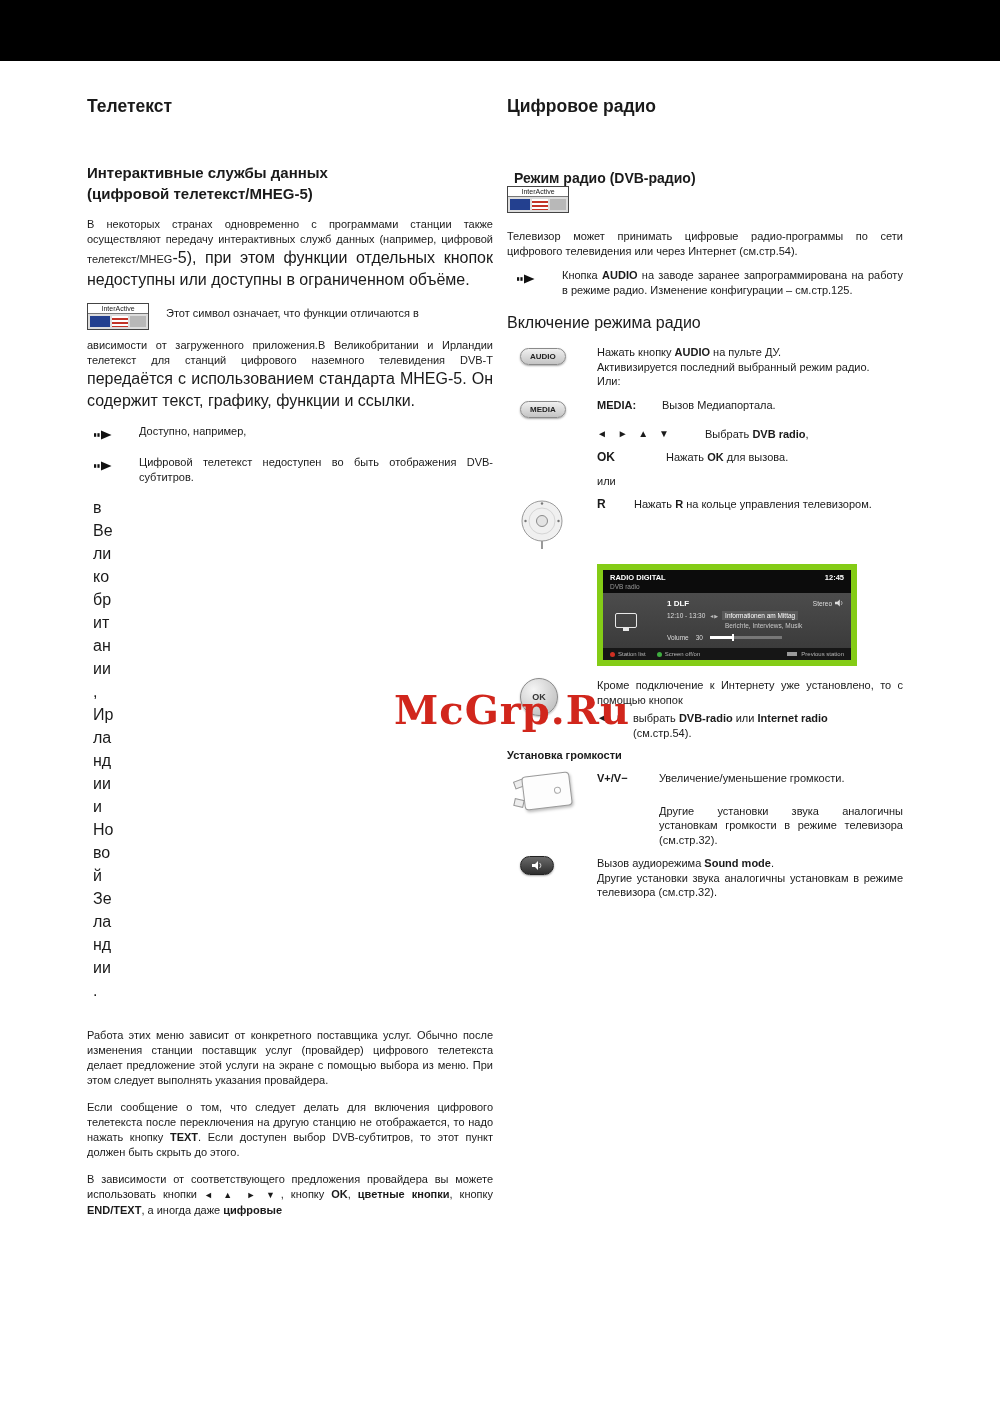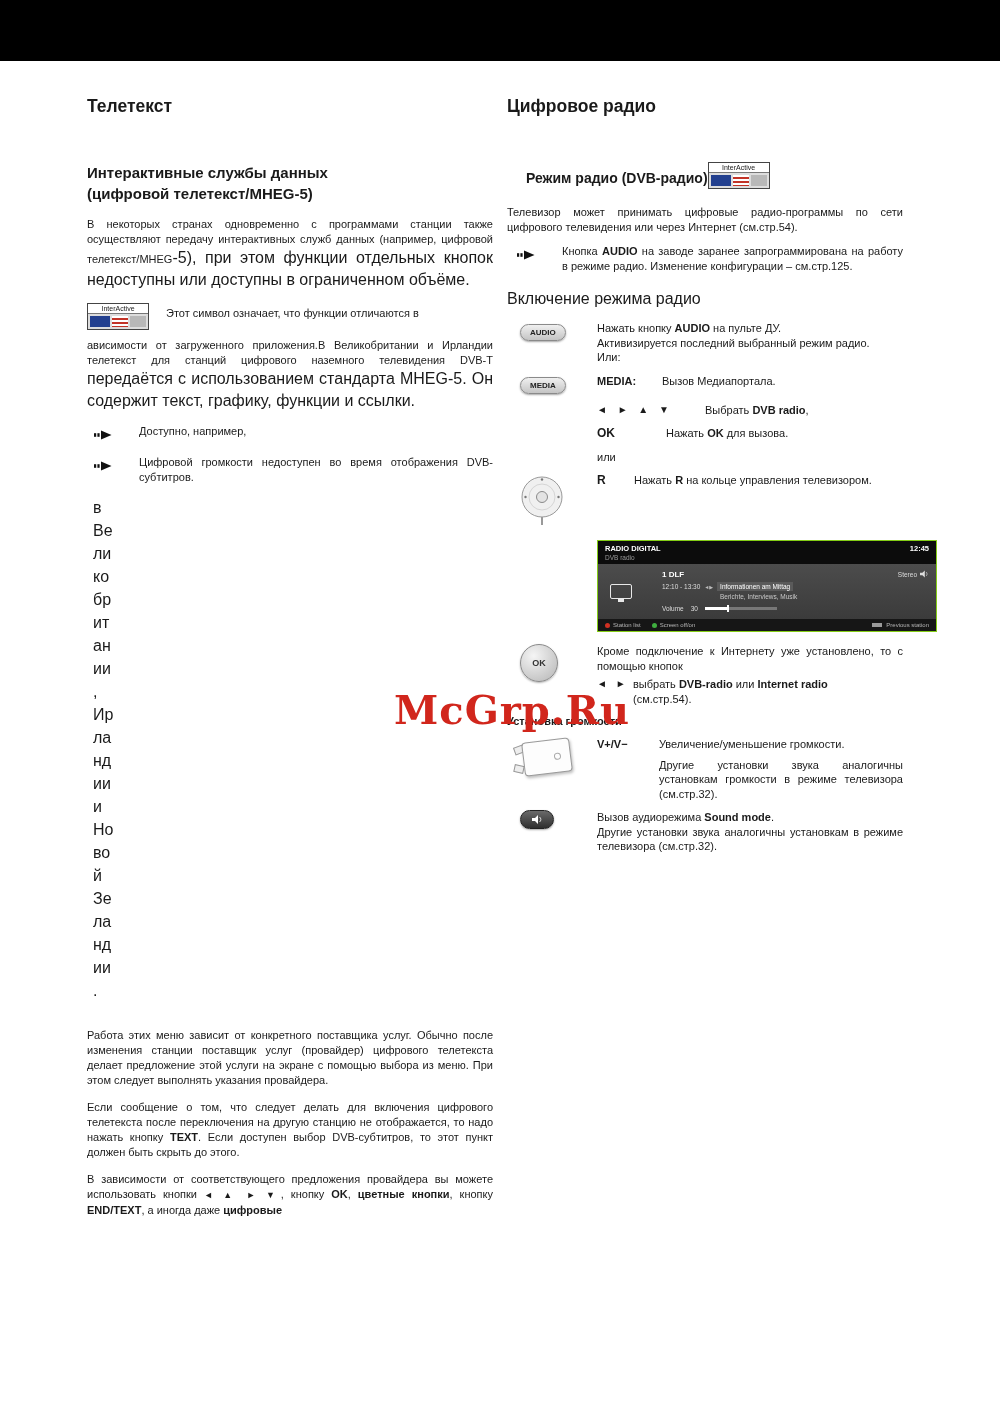--- a/index.html
+++ b/index.html
@@ -32,21 +32,21 @@
   .ia-b2 { flex: 1; background: repeating-linear-gradient(180deg, #fff 0 2px, #c23327 2px 4px); }
   .ia-b3 { flex: 1; background: #b8b8b8; }
   .icon-caption { font-size: 11px; line-height: 15px; margin-left: 17px; padding-top: 3px; }
 
   .bullet { display: flex; align-items: flex-start; padding-left: 7px; margin: 0 0 11px; }
   .bullet-icon { flex: none; width: 22px; padding-top: 2px; }
   .bullet-text { margin-left: 23px; font-size: 11px; line-height: 15px; flex: 1; text-align: justify; }
 
   .vertical-lines { font-size: 16px; line-height: 23px; padding-left: 6px; margin: 6px 0 26px; }
 
-  .r-subtitle-row { display: flex; justify-content: flex-start; align-items: flex-start; margin: 0 12px 16px; }
+  .r-subtitle-row { display: flex; justify-content: flex-end; align-items: flex-start; margin: 0 0 16px; flex-direction: column; }
   .r-subtitle { font-size: 14px; font-weight: bold; padding-left: 7px; padding-top: 8px; }
   .r-body { font-size: 11px; line-height: 14.5px; margin: 0 0 10px; text-align: justify; }
   .section-h { font-size: 16px; font-weight: normal; margin: 16px 0 13px; }
 
   .row { display: flex; margin: 0 0 9px; }
   .row-icon { flex: none; width: 90px; padding-left: 13px; }
   .row-text { flex: 1; font-size: 11px; line-height: 14.5px; }
 
   .pill {
     display: inline-flex; align-items: center; justify-content: center;
@@ -66,21 +66,21 @@
   .lab-media { width: 65px; font-weight: bold; }
   .cont { flex: 1; text-align: justify; }
 
   .ok-circle {
     width: 38px; height: 38px; border-radius: 50%;
     background: radial-gradient(circle at 35% 30%, #f5f5f5, #b5b5b5);
     border: 1px solid #8a8a8a; display: flex; align-items: center; justify-content: center;
     font-size: 9px; font-weight: bold; color: #333; box-shadow: 0 1px 2px rgba(0,0,0,.3);
   }
 
-  .tv-screen { width: 340px; margin: 2px 0 12px 90px; border: 1px solid #84cc16; background: #383838; }
+  .tv-screen { width: 260px; margin: 2px 0 12px 90px; border: 6px solid #84cc16; background: #383838; }
   .scr-header { background: #0c0c0c; padding: 3px 7px 3px; color: #fff; }
   .scr-hrow { display: flex; justify-content: space-between; font-size: 7.5px; font-weight: bold; }
   .scr-mode { font-size: 6.5px; color: #9a9a9a; margin-top: 1px; }
   .scr-body { position: relative; background: linear-gradient(#4c4c4c, #3b3b3b); padding: 6px 8px 7px 64px; color: #ddd; }
   .tv-mini { position: absolute; left: 12px; top: 20px; width: 22px; height: 15px; border: 1px solid #e8e8e8; border-radius: 2px; }
   .tv-mini:after { content: ""; position: absolute; left: 7px; bottom: -4px; width: 6px; height: 3px; background: #e8e8e8; }
   .scr-row1 { display: flex; justify-content: space-between; align-items: flex-end; font-size: 8px; color: #fff; font-weight: bold; }
   .scr-stereo { font-size: 6.5px; font-weight: normal; color: #ddd; display: flex; gap: 3px; align-items: center; }
   .scr-row2 { font-size: 6.5px; margin-top: 3px; display: flex; gap: 4px; align-items: center; }
   .scr-arr { font-size: 5px; color: #bbb; }
@@ -149,21 +149,21 @@
         </svg></span>
     <span class="bullet-text">Доступно, например,</span>
   </div>
 
   <div class="bullet">
     <span class="bullet-icon"><svg width="18" height="10" viewBox="0 0 18 10">
           <rect x="0" y="3.2" width="2.2" height="3.6" fill="#111"></rect>
           <rect x="3.4" y="3.2" width="2.2" height="3.6" fill="#111"></rect>
           <polygon points="7,0.5 17.5,5 7,9.5" fill="#111"></polygon>
         </svg></span>
-    <span class="bullet-text">Цифровой громкости недоступен во время отображения DVB-субтитров.</span>
+    <span class="bullet-text">Цифровой телетекст недоступен во быть отображения DVB-субтитров.</span>
   </div>
 
   <div class="vertical-lines prelines">в
 Ве
 ли
 ко
 бр
 ит
 ан
 ии
@@ -360,21 +360,21 @@
         <span class="device-clip device-clip2"></span>
         <span class="device-body">
             <span class="device-dot"></span>
           </span>
       </span>
     </div>
     <div class="row-text labelled">
       <span class="lab lab-vol">V+/V−</span>
       <span class="cont">
         <div>Увеличение/уменьшение громкости.</div>
-        <div class="justify" style="margin-top:6px">Другие установки звука аналогичны установкам громкости в режиме телевизора (см.стр.32).</div>
+        <div class="justify" style="margin-top:18px">Другие установки звука аналогичны установкам громкости в режиме телевизора (см.стр.32).</div>
       </span>
     </div>
   </div>
 
 
   <div class="row">
     <div class="row-icon">
       <span class="pill pill-dark">
           <svg width="10" height="9" viewBox="0 0 10 9">
             <polygon points="0,3 3,3 6,0 6,9 3,6 0,6" fill="#fff"></polygon>

